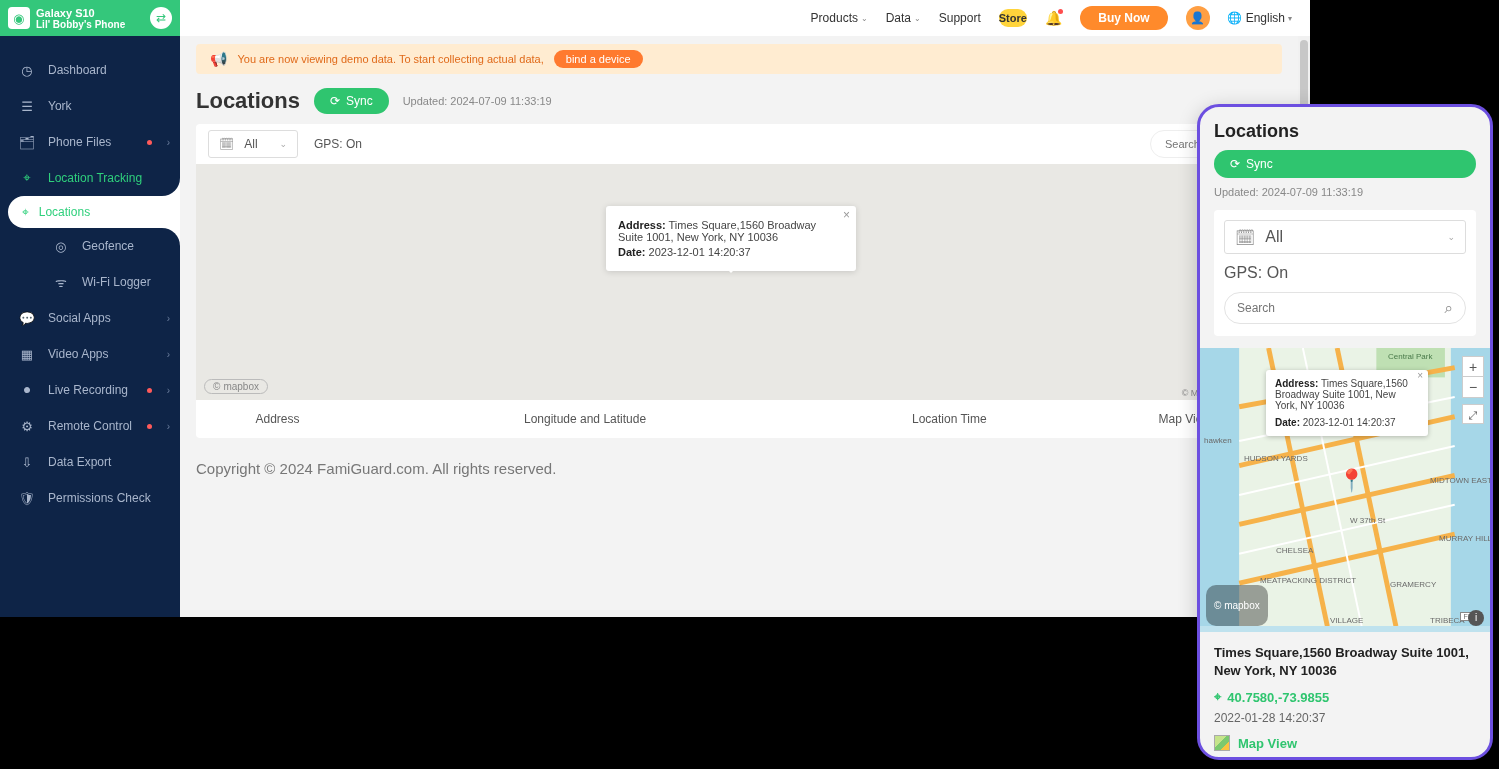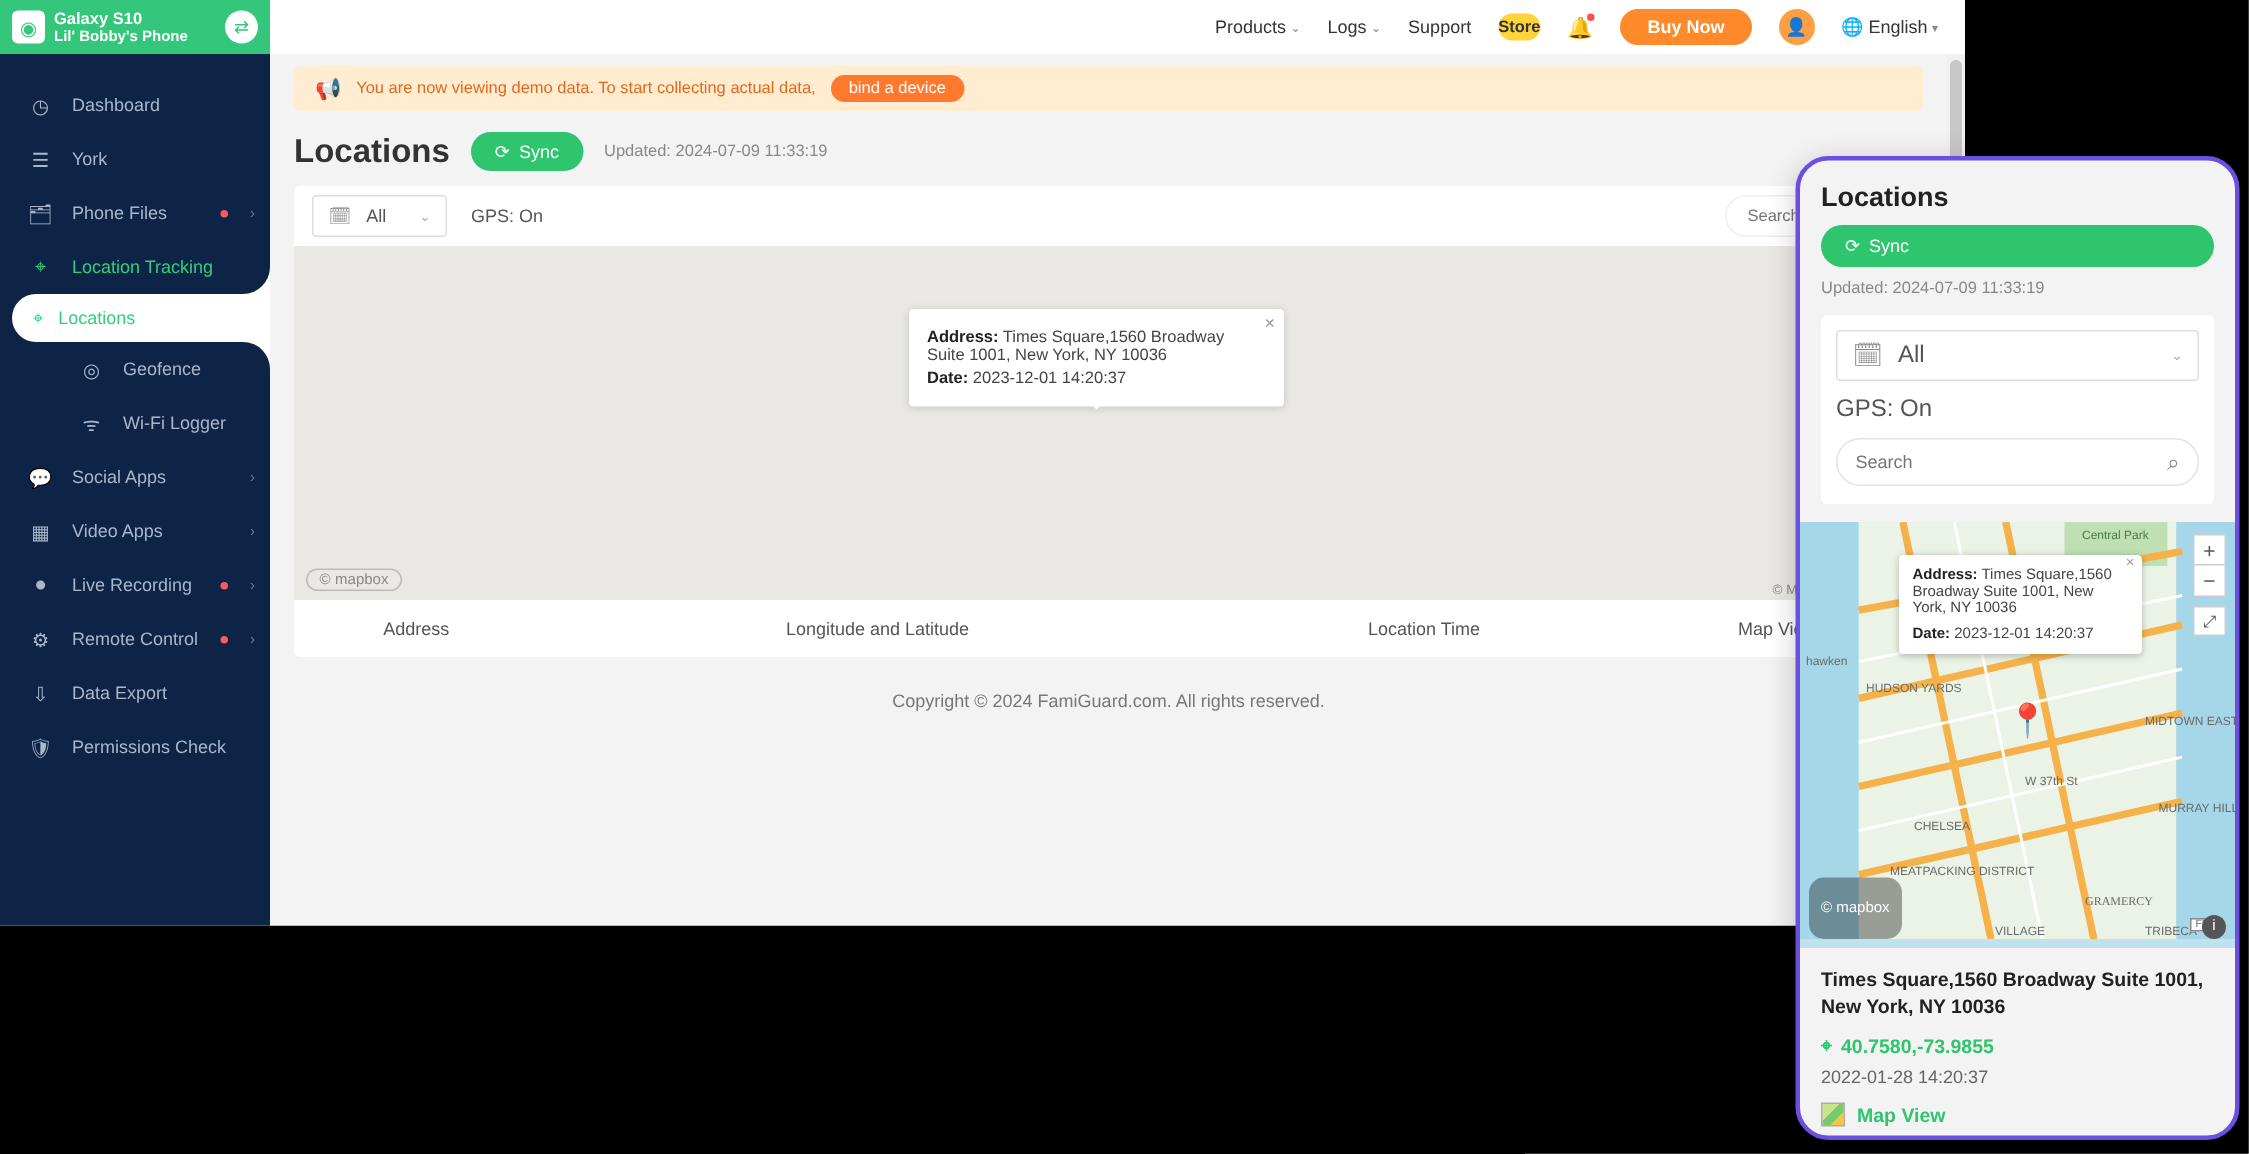--- a/index.html
+++ b/index.html
@@ -69,21 +69,21 @@
 .popup::after{content:"";position:absolute;bottom:-8px;left:50%;margin-left:-6px;border:6px solid transparent;border-top-color:#fff;}
 
 table{width:100%;border-collapse:collapse;font-size:12px;}
 th{height:38px;color:#555;font-weight:500;}
 td{height:44px;text-align:center;color:#555;}
 tbody tr:nth-child(even){background:#f6f6f6;}
 .coord{color:#2fc56f;display:inline-flex;align-items:center;gap:6px;}
 .pin{color:#2fc56f;}
 .mv{width:16px;height:16px;display:inline-block;background:linear-gradient(135deg,#c6e48b 0 40%,#7bc96f 40% 70%,#f9c440 70% 100%);border:1px solid #aaa;}
 
-.footer{text-align:center;color:#777;font-size:12px;margin:22px 0;}
+.footer{color:#777;font-size:15px;margin:22px 0;}
 .vscroll{position:absolute;top:36px;right:0;width:12px;bottom:0;background:#f1f1f1;}
 .vscroll .thumb{position:absolute;top:4px;left:2px;right:2px;height:120px;background:#c7c7c7;border-radius:4px;}
 
 
 .mobile{position:absolute;right:6px;top:104px;width:296px;height:656px;border:3px solid #6c4fe0;border-radius:22px;background:#f3f3f3;overflow:hidden;box-shadow:0 4px 20px rgba(0,0,0,.2);}
 .mobile .inner{padding:14px 14px 0 14px;}
 .mobile h2{font-size:18px;font-weight:700;color:#222;margin-bottom:8px;}
 .mobile .sync-btn{height:28px;}
 .mobile .updated{display:block;margin:8px 0 12px 0;}
 .mobile .dd{width:100%;height:34px;}
@@ -192,21 +192,21 @@
         </div>
     </div>
   </div>
 
   <div class="header">
     <span class="lnk">
         <span>Products</span>
         <span class="caret">⌄</span>
       </span>
     <span class="lnk">
-        <span>Logs</span>
+        <span>Data</span>
         <span class="caret">⌄</span>
       </span>
     <span class="lnk">
         <span>Support</span>
       </span>
     <span class="store">Store</span>
     <span class="bell">🔔</span>
     <span class="buy">Buy Now</span>
     <span class="avatar">👤</span>
     <span class="lnk">🌐 <span>English</span> <span class="caret">▾</span></span>
@@ -315,21 +315,21 @@
         </g>
       </svg>
       <div class="labels">
         <span style="top:4px;left:188px;color:#4a7a4a;">Central Park</span>
         <span style="top:106px;left:44px;">HUDSON YARDS</span>
         <span style="top:128px;left:230px;">MIDTOWN EAST</span>
         <span style="top:168px;left:150px;">W 37th St</span>
         <span style="top:198px;left:76px;">CHELSEA</span>
         <span style="top:228px;left:60px;">MEATPACKING DISTRICT</span>
         <span style="top:186px;left:218px;padding-left:21px;">MURRAY HILL</span>
-        <span style="top:248px;left:190px;font-family:Liberation Serif, serif;">GRAMERCY</span>
+        <span style="top:232px;left:190px;">GRAMERCY</span>
         <span style="top:268px;left:230px;">TRIBECA</span>
         <span style="top:268px;left:130px;">VILLAGE</span>
         <span style="top:88px;left:4px;">hawken</span>
         <span style="top:264px;right:8px;background:#fff;border:1px solid #888;padding:0 3px;font-size:7px;">FDR</span>
       </div>
       <span class="pin2">📍</span>
       <div class="mpop">
         <span class="x">×</span>
         <div><b>Address:</b> <span>Times Square,1560 Broadway Suite 1001, New York, NY 10036</span></div>
         <div style="margin-top:6px;"><b>Date:</b> <span>2023-12-01 14:20:37</span></div>

